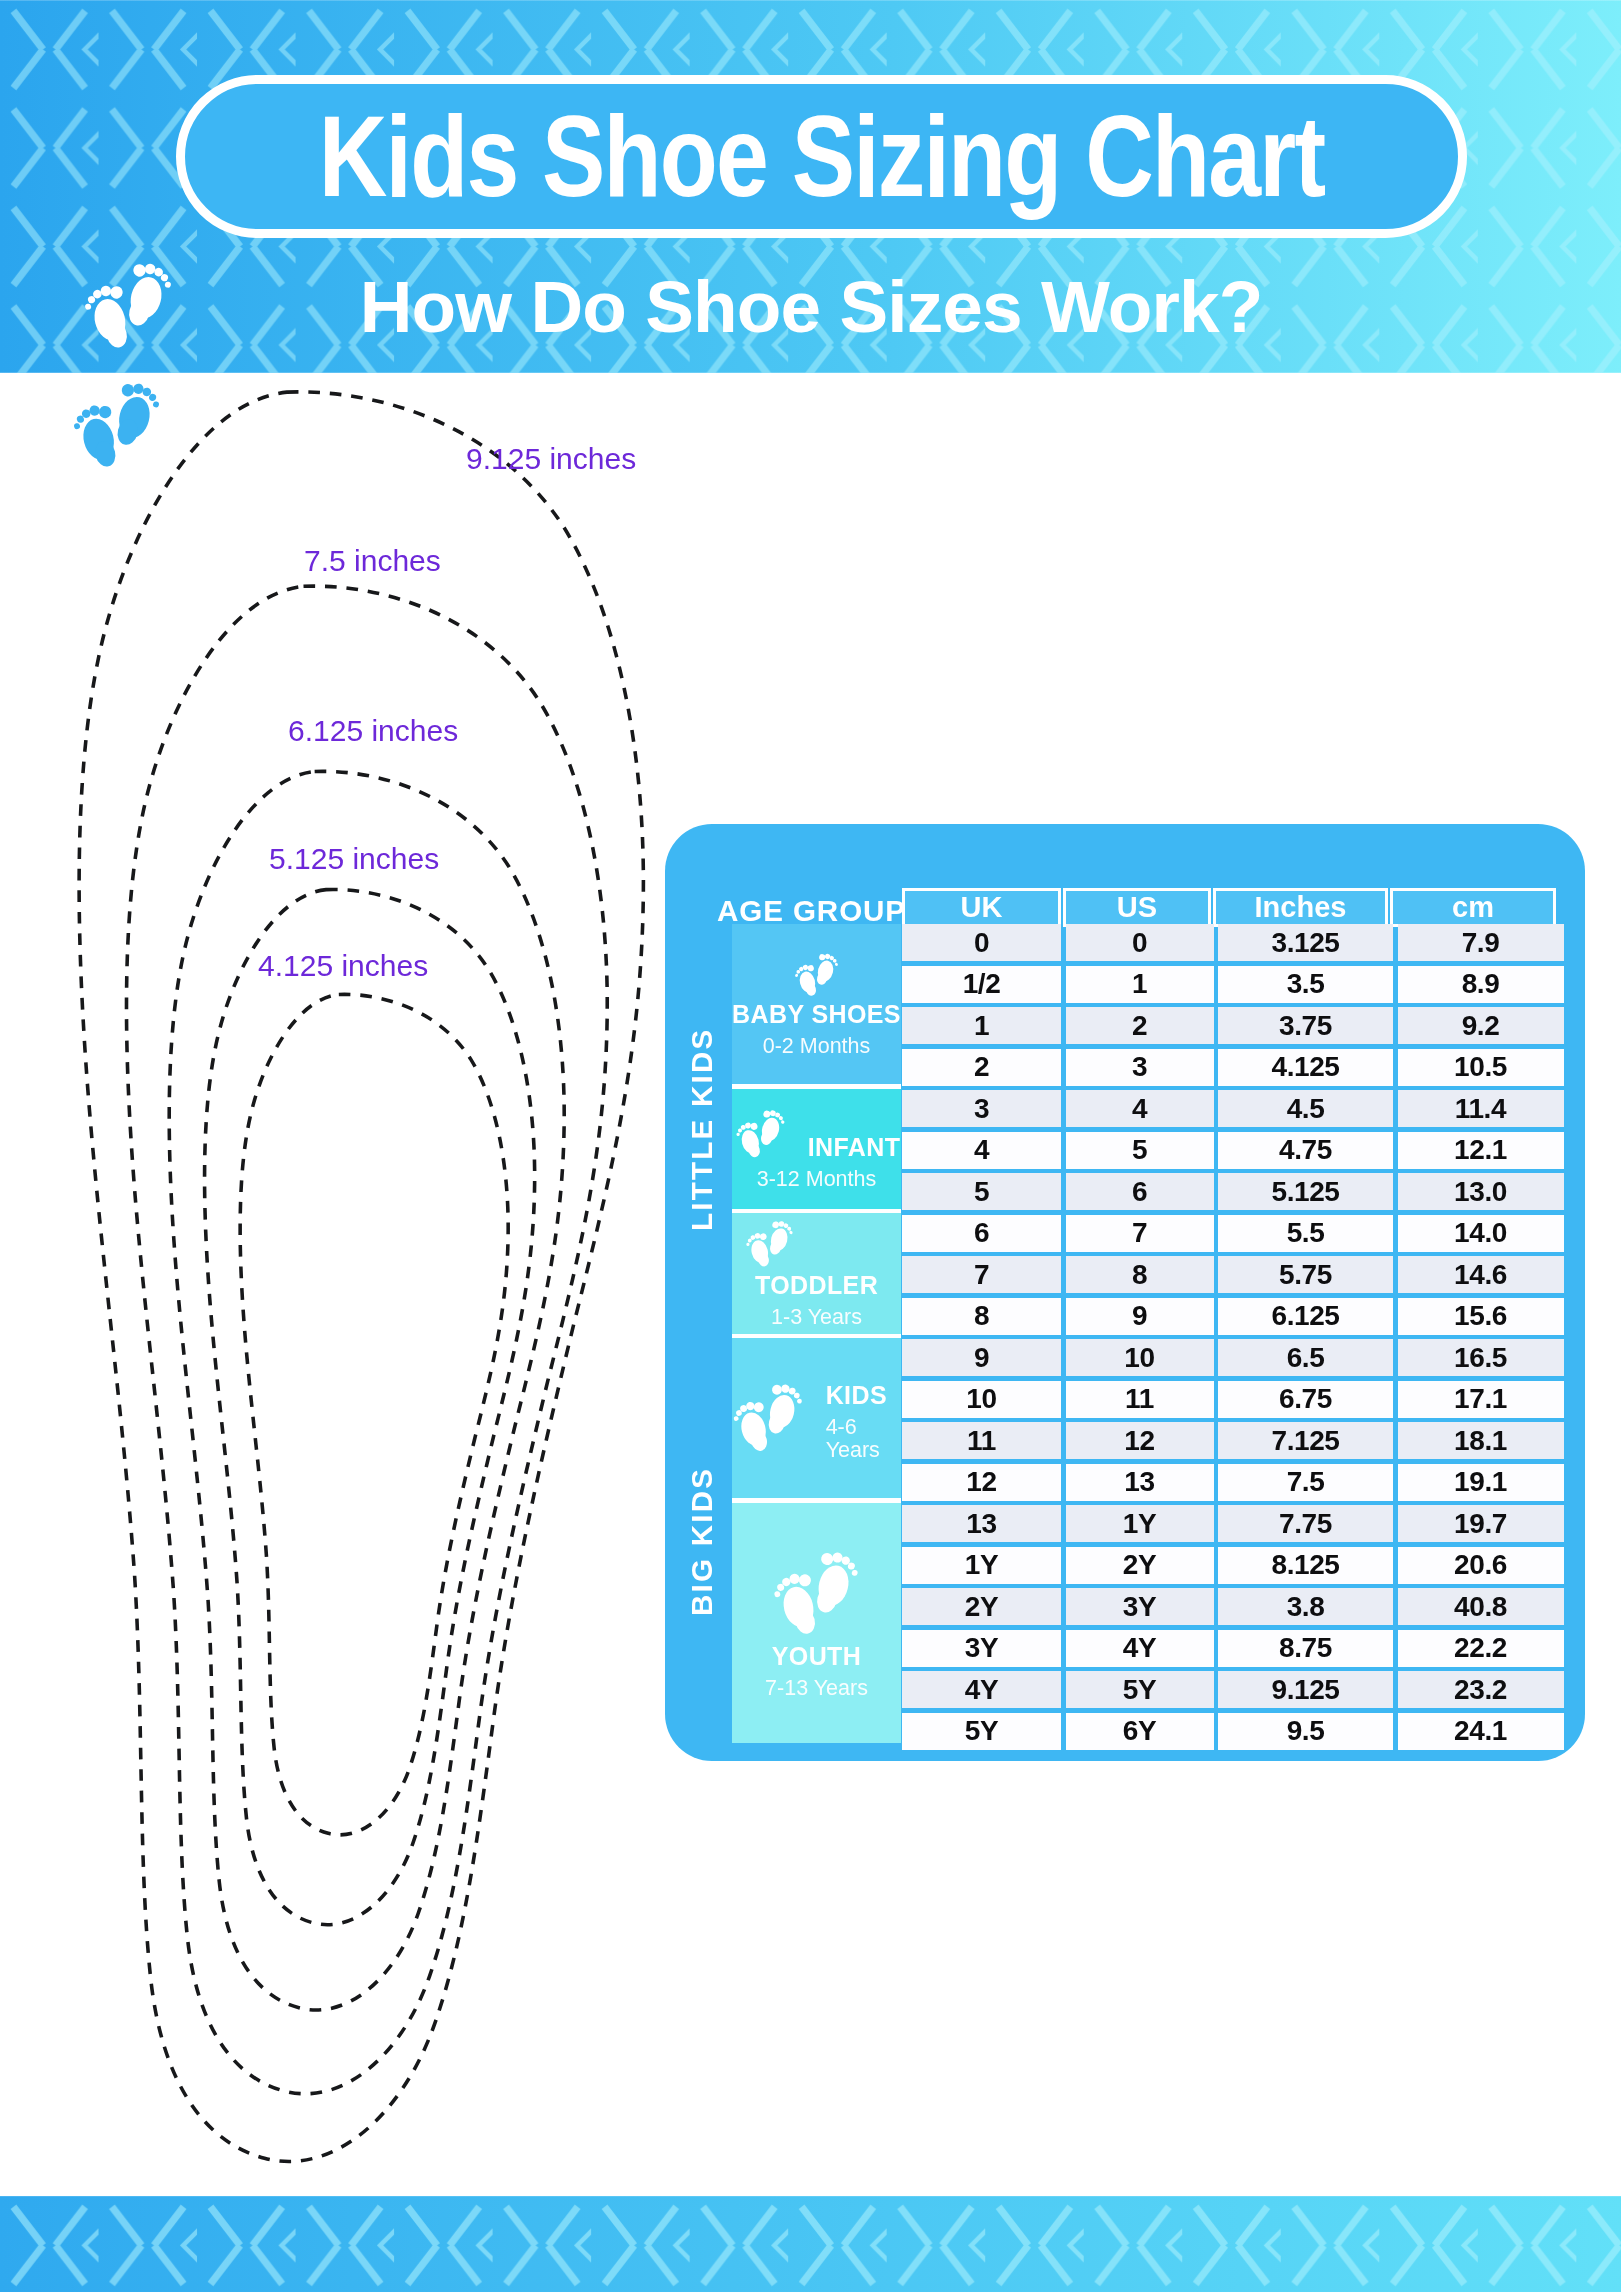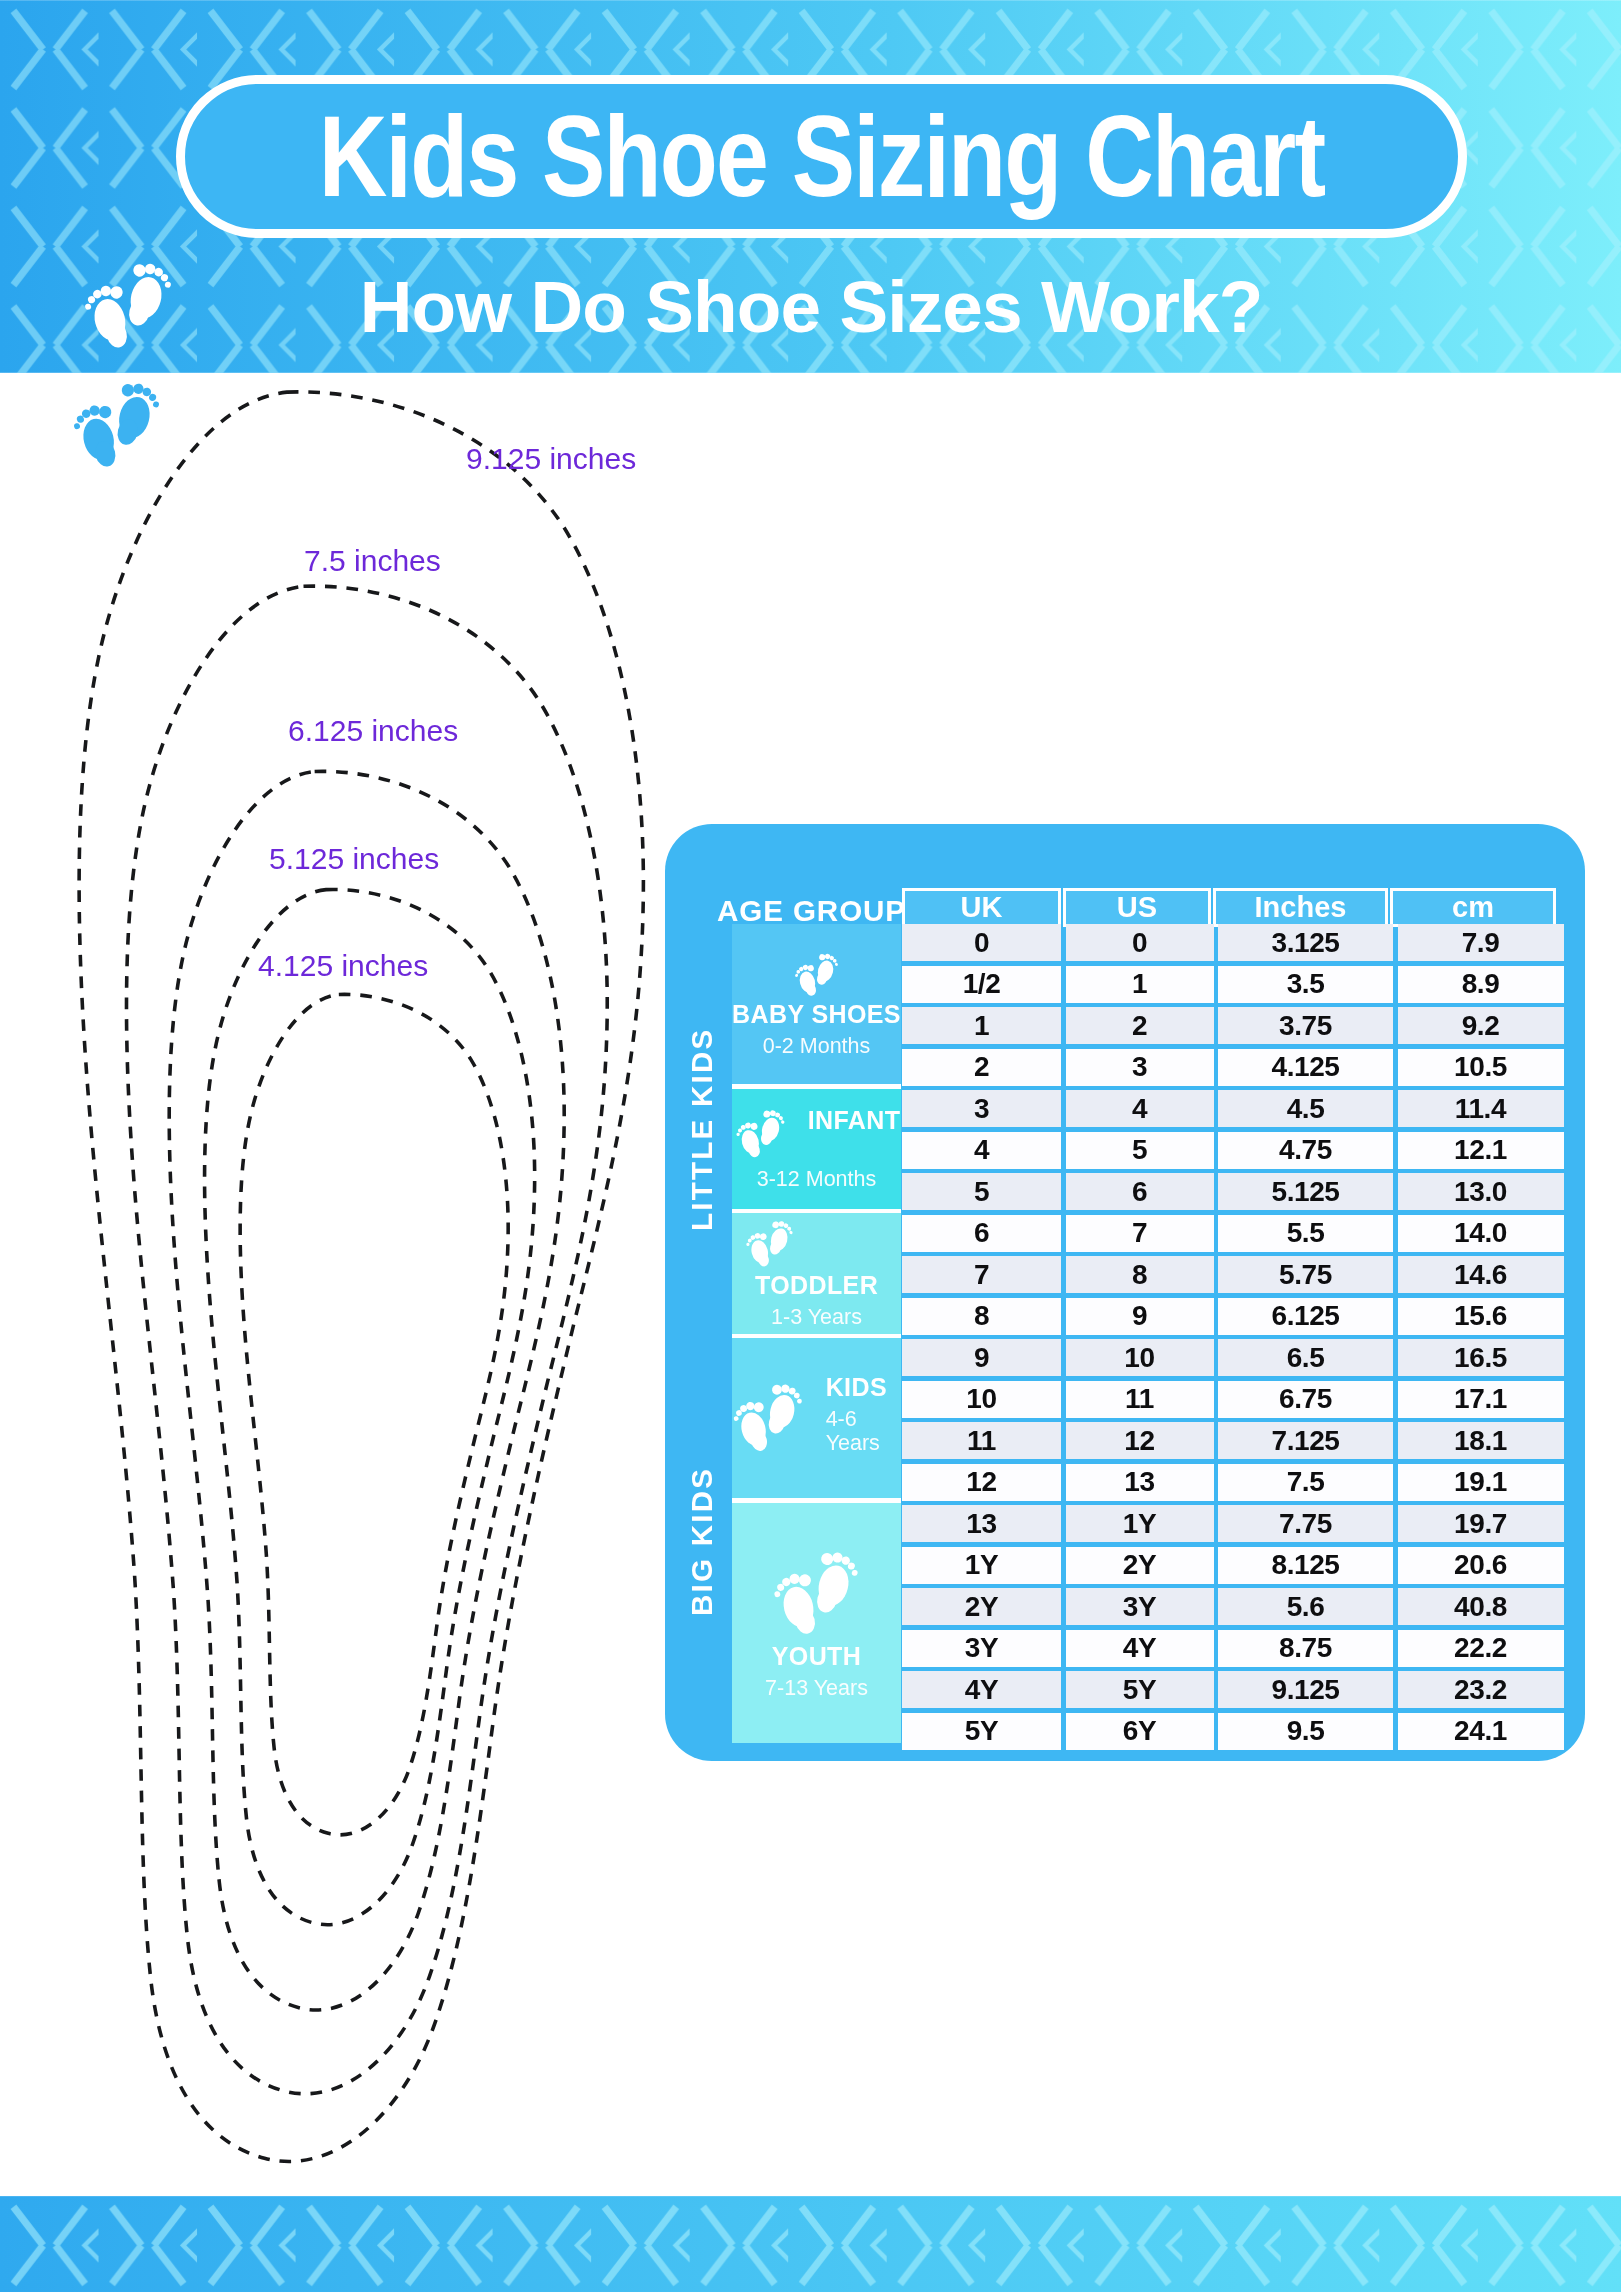--- a/index.html
+++ b/index.html
@@ -25,21 +25,21 @@
   .side{position:absolute;left:10.7px;width:52px;display:flex;align-items:center;justify-content:center;
         color:#ffffff;font-weight:bold;font-size:29.6px;letter-spacing:2.2px;
         writing-mode:vertical-rl;transform:rotate(180deg);white-space:nowrap;}
   .side.little{top:100px;height:410px;}
   .side.big{top:515px;height:405px;}
 
   .agecol{position:absolute;left:67px;top:100px;width:169px;height:819px;display:flex;flex-direction:column;
           background:#ffffff;gap:4.5px;}
   .ageblock{display:flex;flex-direction:column;align-items:center;justify-content:center;color:#ffffff;
             flex-basis:0;min-height:0;}
-  .ageblock .inline{display:flex;align-items:flex-start;justify-content:center;gap:19px;}
+  .ageblock .inline{display:flex;align-items:flex-end;justify-content:center;gap:19px;}
   .b0{flex-grow:4;background:#54c6f4;}
   .b1{flex-grow:3;background:#3ee0ea;}
   .b2{flex-grow:3;background:#7de9f0;}
   .b3{flex-grow:4;background:#68dcf4;}
   .b4{flex-grow:6;background:#8deef3;}
   .bname{font-size:25px;font-weight:bold;letter-spacing:0.4px;line-height:1.15;}
   .brange{font-size:21.5px;opacity:.95;margin-top:6px;line-height:1.1;}
 
   .thead{position:absolute;left:237px;top:64px;width:660px;height:36px;display:grid;
          grid-template-columns:159px 148px 175px 166px;column-gap:2px;}
@@ -242,21 +242,21 @@
       <div>13</div>
         <div>1Y</div>
         <div>7.75</div>
         <div>19.7</div>
       <div>1Y</div>
         <div>2Y</div>
         <div>8.125</div>
         <div>20.6</div>
       <div>2Y</div>
         <div>3Y</div>
-        <div>5.6</div>
+        <div>3.8</div>
         <div>40.8</div>
       <div>3Y</div>
         <div>4Y</div>
         <div>8.75</div>
         <div>22.2</div>
       <div>4Y</div>
         <div>5Y</div>
         <div>9.125</div>
         <div>23.2</div>
       <div>5Y</div>

